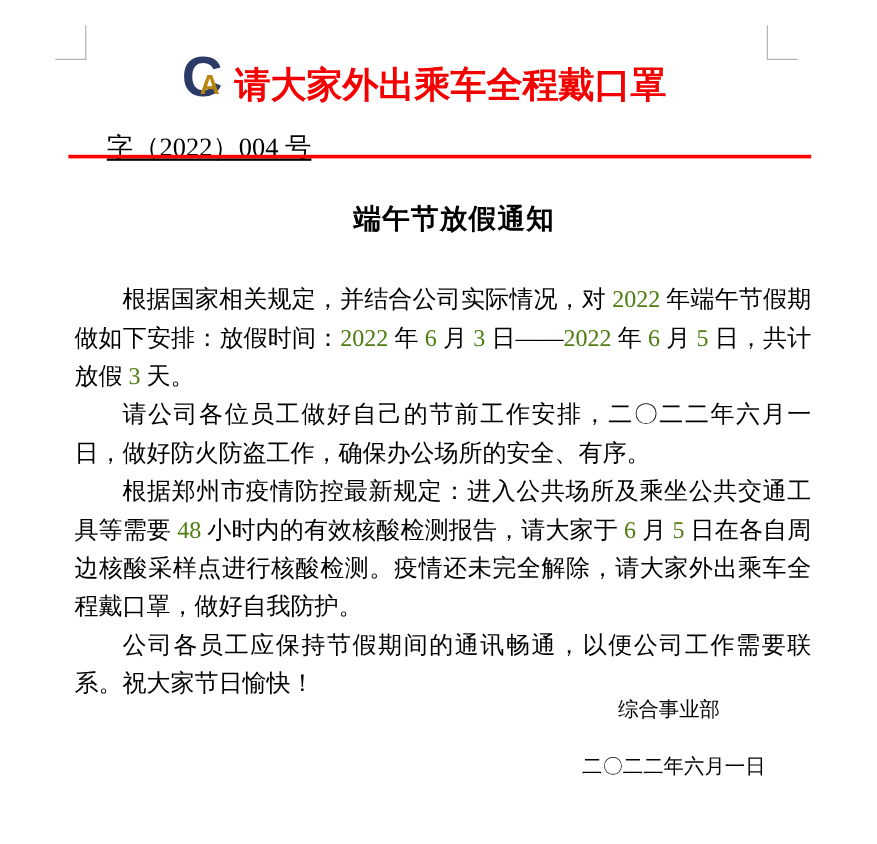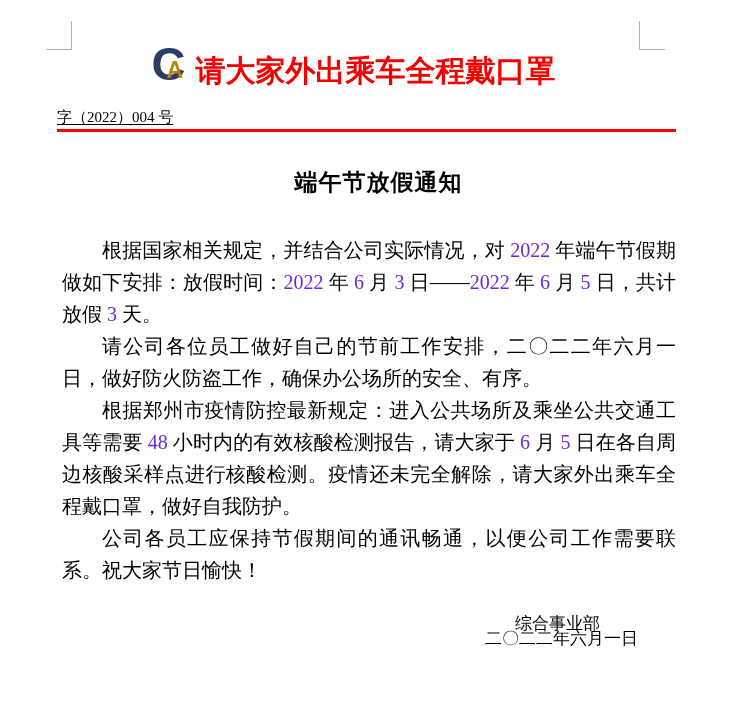--- a/index.html
+++ b/index.html
@@ -58,23 +58,24 @@
     letter-spacing: 0px;
     color: #f40000;
     white-space: nowrap;
   }
 
   
   .docnum-row {
     position: absolute; left: 57px; top: 108px;
   }
   .docnum {
-    font-size: 15px;
+    font-size: 22px;
     text-decoration: underline;
     text-underline-offset: 2px;
+    margin-left: 32px;
   }
   .red-rule {
     position: absolute; left: 57px; top: 129px;
     width: 619px; height: 3px;
     background: #fe0000;
   }
 
   
   .title {
     position: absolute; top: 154px; left: 0;
@@ -89,25 +90,25 @@
     position: absolute; left: 62px; top: 234px;
     width: 614px;
     font-size: 20px;
     line-height: 32px;
     text-align: justify;
   }
   .body-block p {
     margin: 0;
     text-indent: 2em;
   }
-  .num { color: #6d28d9; font-family: Liberation Serif, serif; }
+  .num { color: #4d7c0f; font-family: Liberation Serif, serif; }
 
   
   .sig-dept {
-    position: absolute; top: 612px; right: 131px;
+    position: absolute; top: 580px; right: 131px;
     font-size: 17px; white-space: nowrap;
   }
   .sig-date {
     position: absolute; top: 627px; right: 93px;
     font-size: 17px; white-space: nowrap;
   }
 </style>
 </head>
 <body>
 

